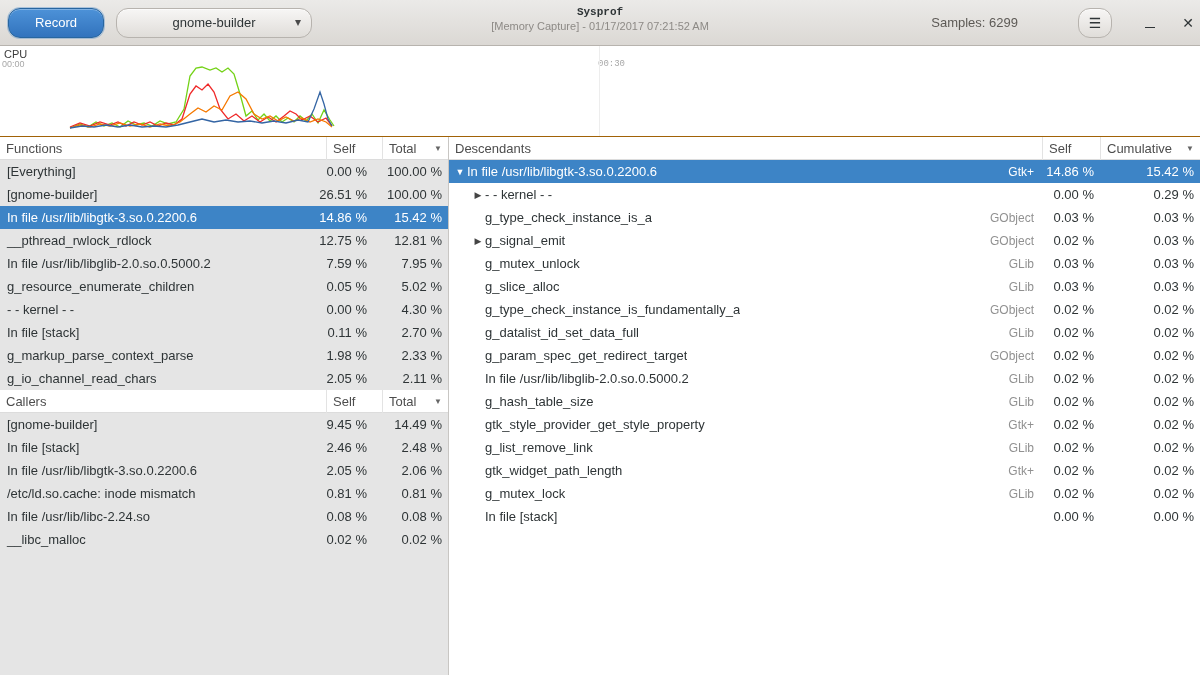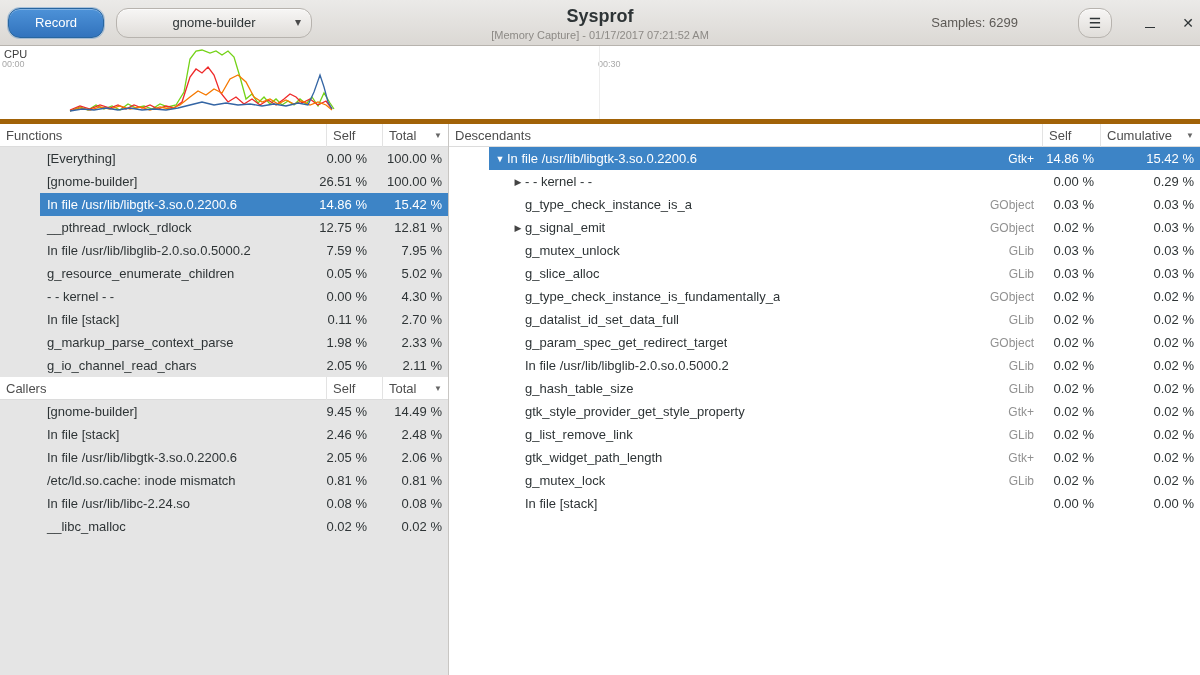--- a/index.html
+++ b/index.html
@@ -52,48 +52,48 @@
     font-size: 12px;
     color: #4a4a4a;
   }
   .title-block {
     position: absolute;
     left: 0; right: 0;
     top: 6px;
     text-align: center;
     pointer-events: none;
   }
-  .title { font-weight: bold; font-size: 18px; color: #2e3436; }
+  .title { font-weight: bold; font-size: 11px; color: #2e3436; font-family: Liberation Mono, monospace; }
   .subtitle { font-size: 11px; color: #8d8a86; margin-top: 2px; }
   .header-right {
     margin-left: auto;
     display: flex;
     align-items: center;
     position: relative;
   }
   .samples { color: #5d5a56; margin-right: 60px; }
   .menu-btn { width: 34px; font-size: 14px; line-height: 1; margin-right: 26px; }
   .winctl {
     background: none; border: none; cursor: pointer;
     width: 24px; height: 24px; font-size: 14px; color: #2e3436;
     display: flex; align-items: center; justify-content: center;
   }
   .winctl + .winctl { margin-left: 14px; }
   .min-glyph { display:block; width: 10px; height: 1.5px; background:#2e3436; margin-top: 10px; }
   
   .graph {
-    height: 78px;
+    height: 91px;
     position: relative;
-    border-bottom: 5px solid #a16207;
+    border-bottom: 1px solid #a16207;
     background: #fff;
   }
   .cpu-label { position: absolute; top: 2px; left: 4px; font-size: 11px; color: #3c3c3c; }
   .time { position: absolute; font-size: 9px; color: #a8a8a8; }
   .t0 { left: 2px; top: 13px; }
-  .t30 { left: 598px; top: 13px; }
+  .t30 { left: 598px; top: 13px; font-family: Liberation Mono, monospace; }
   .vline { position: absolute; left: 599px; top: 0; bottom: 0; width: 1px; background: #ededed; }
   .graph svg { position: absolute; left: 0; bottom: 2px; width: 1200px; height: 70px; }
   
   .main { display: flex; height: 551px; }
   .left-pane { width: 449px; border-right: 1px solid #c8c6c3; display: flex; flex-direction: column; background: #e5e5e5; }
   .right-pane { flex: 1; display: flex; flex-direction: column; background: #fff; }
   
   .thead {
     display: flex;
     height: 23px;
@@ -106,21 +106,21 @@
   .th { padding: 0 6px; white-space: nowrap; overflow: hidden; height: 23px; line-height: 23px; }
   .th.name { flex: 1; }
   .th.self { width: 56px; border-left: 1px solid #e3e3e3; }
   .th.total { width: 66px; border-left: 1px solid #e3e3e3; display: flex; align-items: flex-end; }
   .th.total .lbl { flex: 1; }
   .sort { font-size: 8px; color: #666; margin-left: 2px; }
   .th.r-self { width: 58px; border-left: 1px solid #e3e3e3; }
   .th.r-cum { width: 100px; border-left: 1px solid #e3e3e3; display: flex; align-items: center; }
   .th.r-cum .lbl { flex: 1; }
   
-  .tbody { flex-shrink: 0; padding-left: 40px; }
+  .tbody { flex-shrink: 0; }
   .row { display: flex; height: 23px; align-items: center; cursor: default; }
   .row.selected { background: #3d84c6; color: #ffffff; }
   .cell { white-space: nowrap; overflow: hidden; }
   .cell.name { flex: 1; padding-left: 7px; }
   .cell.num { text-align: right; padding-right: 6px; }
   .cell.self { width: 56px; }
   .cell.total { width: 66px; margin-left: 9px; }
   .cell.r-self { width: 58px; }
   .cell.r-cum { width: 100px; }
   

